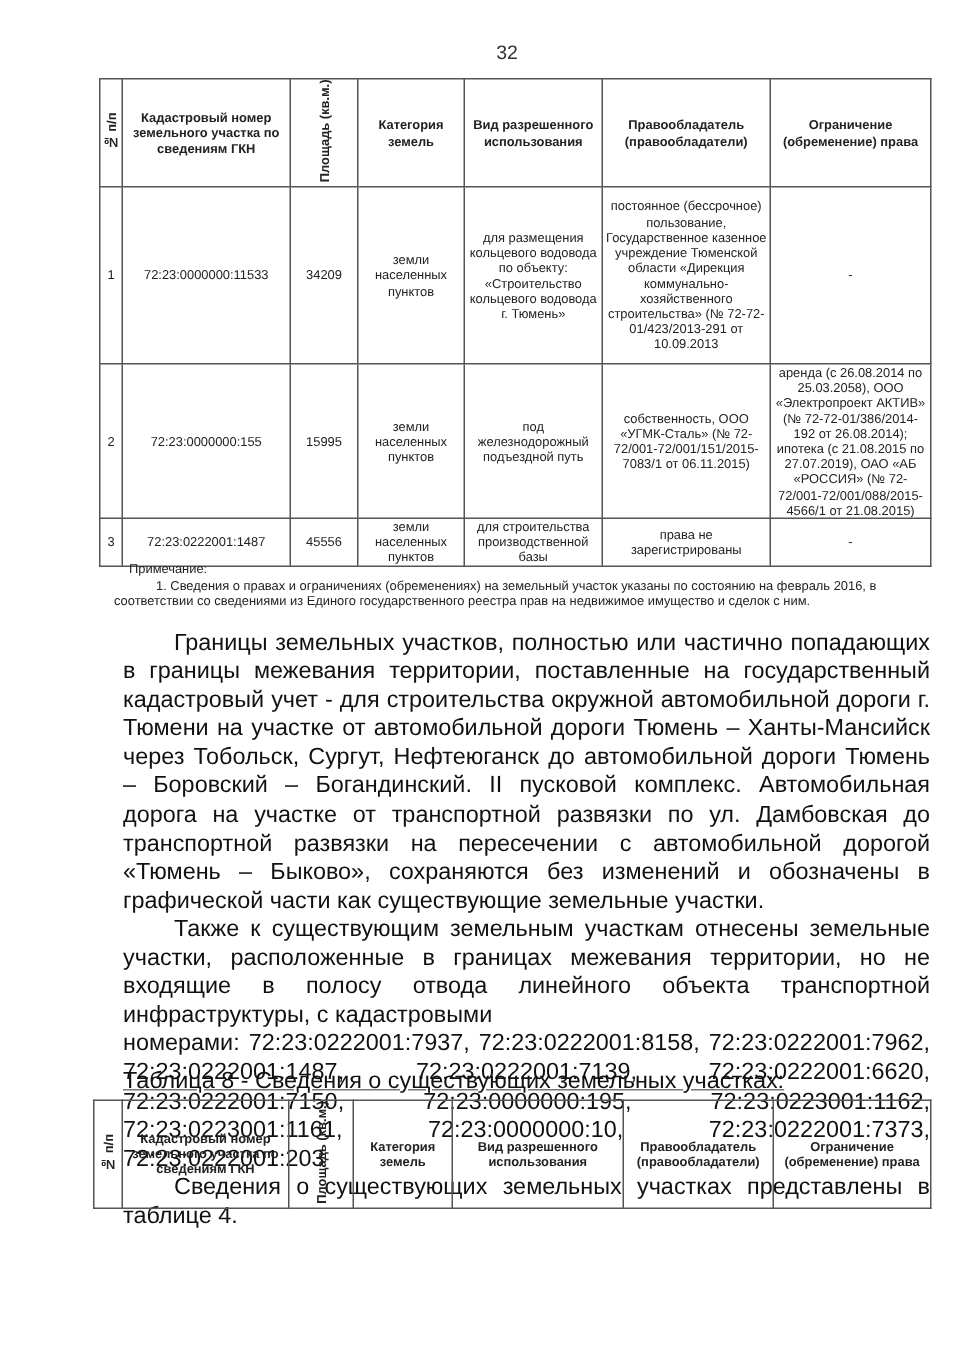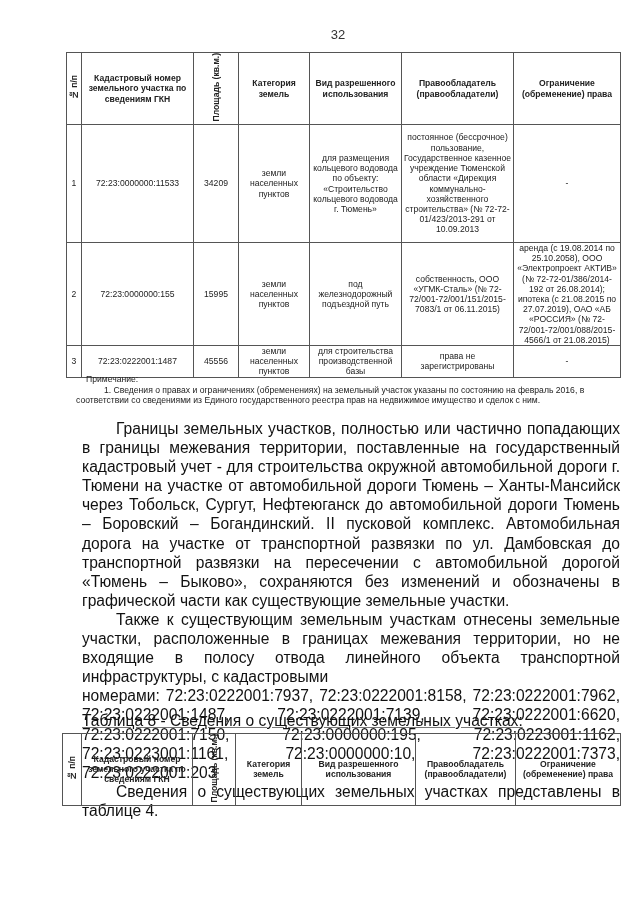--- a/index.html
+++ b/index.html
@@ -61,21 +61,21 @@
       <td>постоянное (бессрочное) пользование, Государственное казенное учреждение Тюменской области «Дирекция коммунально-хозяйственного строительства» (№ 72-72-01/423/2013-291 от 10.09.2013</td>
       <td>-</td>
     </tr>
     <tr class="r2">
       <td class="num">2</td>
       <td>72:23:0000000:155</td>
       <td>15995</td>
       <td>земли населенных пунктов</td>
       <td>под железнодорожный подъездной путь</td>
       <td>собственность, ООО «УГМК-Сталь» (№ 72-72/001-72/001/151/2015-7083/1 от 06.11.2015)</td>
-      <td>аренда (с 19.08.2014 по 25.10.2058), ООО «Электропроект АКТИВ» (№ 72-72-01/386/2014-192 от 26.08.2014); ипотека (с 21.08.2015 по 27.07.2019), ОАО «АБ «РОССИЯ» (№ 72-72/001-72/001/088/2015-4566/1 от 21.08.2015)</td>
+      <td>аренда (с 26.08.2014 по 25.03.2058), ООО «Электропроект АКТИВ» (№ 72-72-01/386/2014-192 от 26.08.2014); ипотека (с 21.08.2015 по 27.07.2019), ОАО «АБ «РОССИЯ» (№ 72-72/001-72/001/088/2015-4566/1 от 21.08.2015)</td>
     </tr>
     <tr class="r3">
       <td class="num">3</td>
       <td>72:23:0222001:1487</td>
       <td>45556</td>
       <td>земли населенных пунктов</td>
       <td>для строительства производственной базы</td>
       <td>права не зарегистрированы</td>
       <td>-</td>
     </tr>

